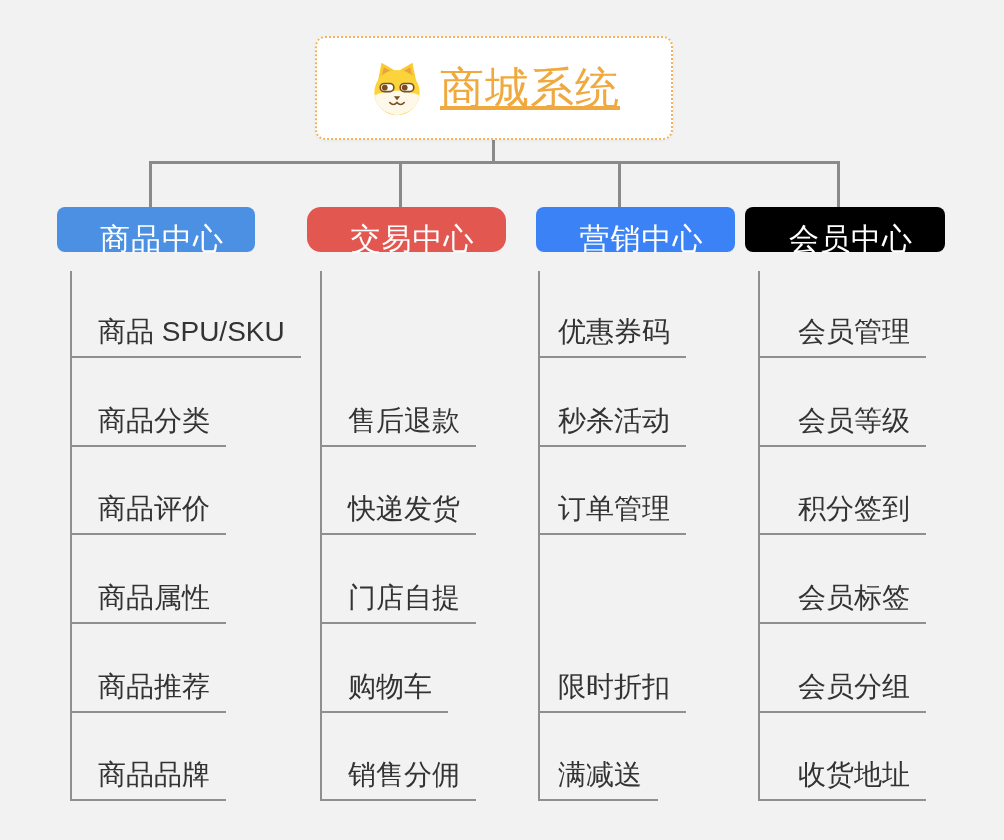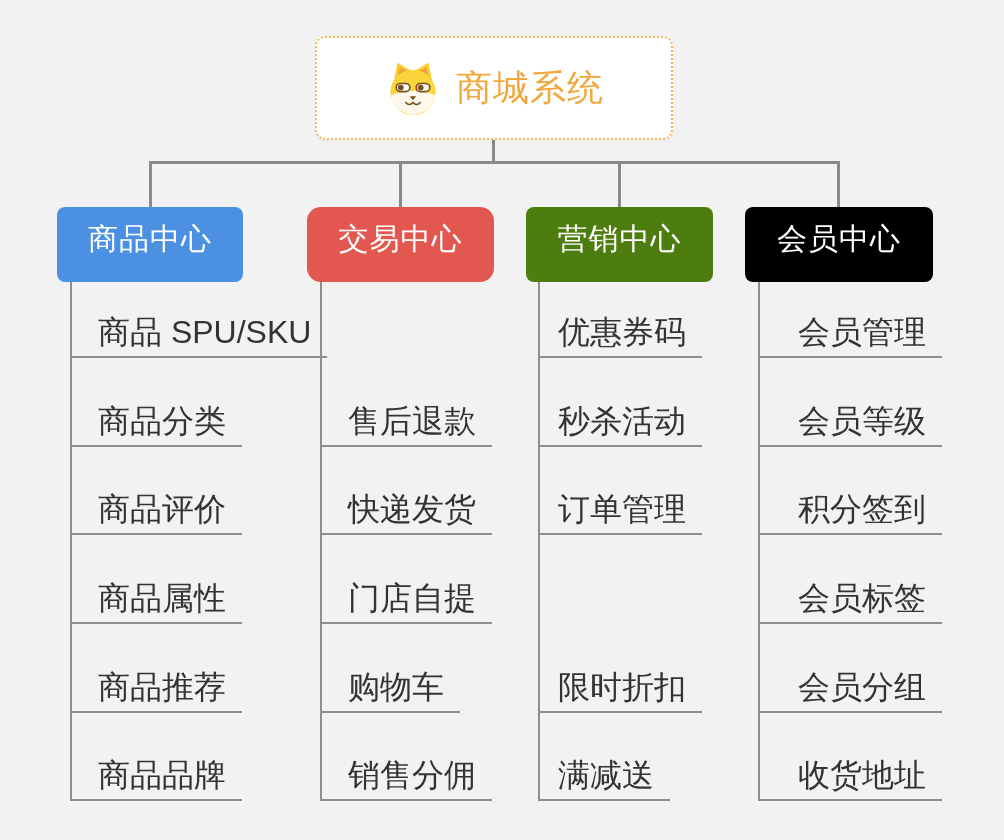--- a/index.html
+++ b/index.html
@@ -41,48 +41,50 @@
     border-radius: 10px;
     box-sizing: border-box;
     display: flex;
     align-items: center;
     justify-content: center;
     gap: 14px;
     box-shadow: 0 1px 3px rgba(0,0,0,0.05);
     cursor: pointer;
   }
   .root-label {
-    font-size: 36px;
+    font-size: 44px;
     letter-spacing: 1px;
     color: #f0a93e;
     white-space: nowrap;
+    text-decoration: underline;
   }
   .root-icon { width: 58px; height: 58px; display: inline-flex; }
   
   .branch {
     position: absolute;
     top: 207px;
-    height: 75px;
+    height: 45px;
     border-radius: 8px;
     color: #ffffff;
     font-size: 30px;
     line-height: 64px;
     text-align: center;
     letter-spacing: 1px;
     white-space: nowrap;
     cursor: pointer;
+    padding-left: 12px;
   }
   .branch.b0 { left: 57px;  width: 186px; }
   .branch.b1 { left: 307px; width: 187px; }
   .branch.b2 { left: 526px; width: 187px; }
   .branch.b3 { left: 745px; width: 188px; }
   
   .leaf {
     position: absolute;
-    font-size: 32px;
+    font-size: 28px;
     line-height: 36px;
     color: #333333;
     padding: 0 16px 6px 28px;
     border-bottom: 2px solid #8f8f8f;
     white-space: nowrap;
     cursor: pointer;
   }
   .leaf.c0 { left: 70px; }
   .leaf.c1 { left: 320px; }
   .leaf.c2 { left: 538px; padding-left: 20px; }
@@ -125,21 +127,21 @@
         <circle cx="40.5" cy="31.5" r="3.2" fill="#7a4e1e"></circle>
         <path d="M28.5 41 h7 l-3.5 4.5 Z" fill="#7a4e1e"></path>
         <path d="M24 48 q4 4.5 8 0 q4 4.5 8 0" fill="none" stroke="#7a4e1e" stroke-width="1.8" stroke-linecap="round"></path>
       </svg>
     </span>
     <span class="root-label" style="color: rgb(240, 169, 62);">商城系统</span>
   </div>
 
   <div class="branch b0" style="background-color: rgb(75, 144, 226);">商品中心</div>
   <div class="branch b1" style="background-color: rgb(226, 87, 80); border-radius: 14px;">交易中心</div>
-  <div class="branch b2" style="background-color: #4d7c0f;">营销中心</div>
+  <div class="branch b2" style="background-color: #3b82f6; margin-left: 10px;">营销中心</div>
   <div class="branch b3" style="background-color: #000000;">会员中心</div>
 
   <div class="leaf c0 r0">商品 SPU/SKU</div>
   <div class="leaf c0 r1">商品分类</div>
   <div class="leaf c0 r2">商品评价</div>
   <div class="leaf c0 r3">商品属性</div>
   <div class="leaf c0 r4">商品推荐</div>
   <div class="leaf c0 r5">商品品牌</div>
 
   <div class="leaf c1 r1">售后退款</div>

